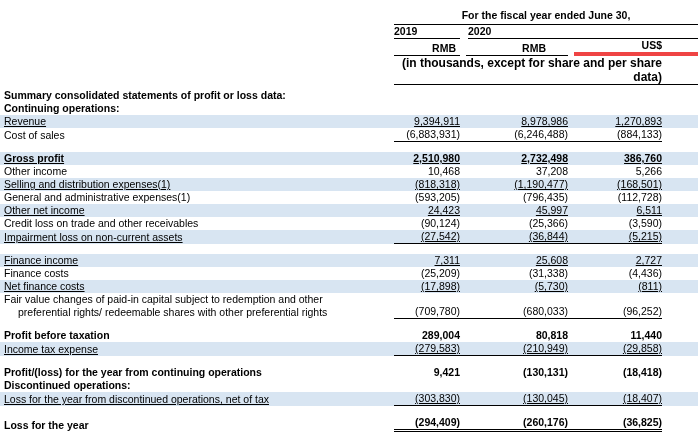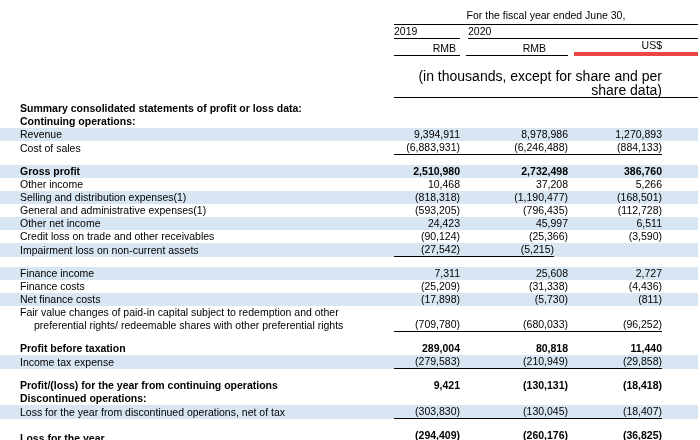--- a/index.html
+++ b/index.html
@@ -7,43 +7,43 @@
   body {
     background: #ffffff;
     color: #000000;
     font-family: "Liberation Sans", sans-serif;
     font-size: 10.5px;
     overflow: hidden;
   }
   .page { padding-top: 8px; width: 698px; }
 
   
-  .hrow { display: flex; align-items: flex-end; font-weight: normal; }
+  .hrow { display: flex; align-items: flex-end; font-weight: bold; }
   .hspacer { width: 394px; flex: none; }
   .fiscal {
     width: 304px; flex: none; text-align: center;
     border-bottom: 1px solid #000; padding-bottom: 2px; line-height: 14px;
   }
   .y2019 { width: 66px; flex: none; text-align: left; border-bottom: 1px solid #000; line-height: 13px; }
   .y2020 { width: 230px; margin-left: 8px; flex: none; text-align: left; padding-right: 36px; border-bottom: 1px solid #000; line-height: 13px; }
   .cur1 { width: 66px; flex: none; text-align: right; padding-right: 4px; border-bottom: 1px solid #000; line-height: 13px; }
   .cur2 { width: 102px; margin-left: 6px; flex: none; text-align: right; padding-right: 22px; border-bottom: 1px solid #000; line-height: 13px; }
   .cur3 { width: 124px; margin-left: 6px; flex: none; text-align: right; padding-right: 36px; border-bottom: 4px solid #ef4444; line-height: 13px; }
   .units {
     width: 304px; flex: none; text-align: right; padding-right: 36px;
-    border-bottom: 1px solid #000; line-height: 14px; font-size: 14px; margin-top: 13px;
+    border-bottom: 1px solid #000; line-height: 14px; font-size: 12px;
   }
   .header { margin-bottom: 4px; }
 
   
   .row { display: flex; align-items: flex-end; line-height: 13px; min-height: 13px; }
-  .row.shaded { background: var(--stripe, #d8e5f2); }
+  .row.shaded { background: var(--stripe, #d8e5f2); text-decoration: underline; }
   .row.bold { font-weight: bold; }
   .cell { flex: none; }
-  .label { width: 394px; padding-left: 20px; }
+  .label { width: 394px; padding-left: 4px; }
   .label .indent { padding-left: 14px; }
   .num { text-align: right; }
   .cnum1 { width: 66px; }
   .cnum2 { width: 108px; }
   .cnum3 { width: 94px; }
   .ctail { width: 36px; }
   .uline { border-bottom: 1px solid #000; }
   .dline { border-bottom: 3px double #000; }
   .spacer { height: 10px; }
 </style>
@@ -164,20 +164,21 @@
         <div class="cell num cnum1">(90,124)</div>
         <div class="cell num cnum2">(25,366)</div>
         <div class="cell num cnum3">(3,590)</div>
         <div class="cell ctail"></div>
       </div>
       <div class="row shaded">
         <div class="cell label">
           <div>Impairment loss on non-current assets</div>
         </div>
         <div class="cell num cnum1 uline">(27,542)</div>
+        <div class="cell num cnum2 uline">(36,844)</div>
         <div class="cell num cnum3 uline">(5,215)</div>
         <div class="cell ctail"></div>
       </div>
       <div class="spacer"></div>
       <div class="row shaded">
         <div class="cell label">
           <div>Finance income</div>
         </div>
         <div class="cell num cnum1">7,311</div>
         <div class="cell num cnum2">25,608</div>

